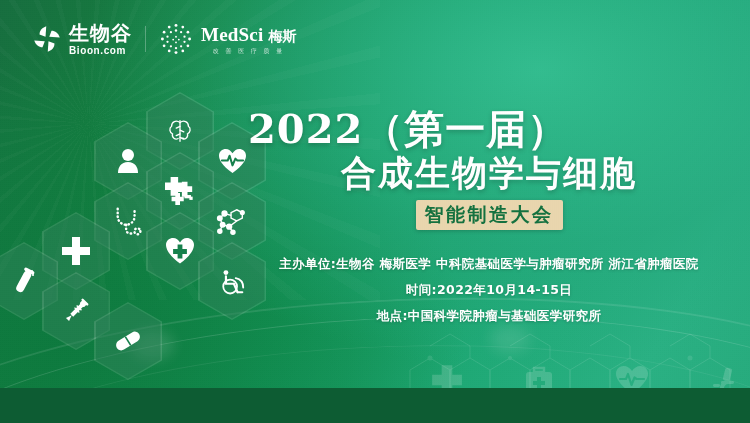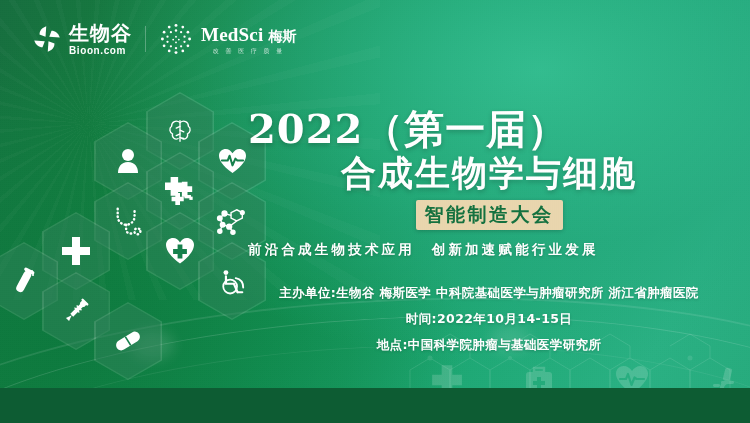--- a/index.html
+++ b/index.html
@@ -343,21 +343,20 @@
 
   <div id="title-block">
 
     <div id="year-line">2022（第一届）</div>
 
     <div id="main-line">
       <span id="main-cn">合成生物学与细胞</span>
       <span id="badge">智能制造大会</span>
     </div>
 
-    <div id="tagline">前沿合成生物技术应用　创新加速赋能行业发展</div>
 
     <div id="info">
       <div class="info-line">主办单位:生物谷  梅斯医学  中科院基础医学与肿瘤研究所   浙江省肿瘤医院</div>
       <div class="info-line">时间:2022年10月14-15日</div>
       <div class="info-line">地点:中国科学院肿瘤与基础医学研究所</div>
     </div>
 
   </div>
 
   <div id="watermarks">

